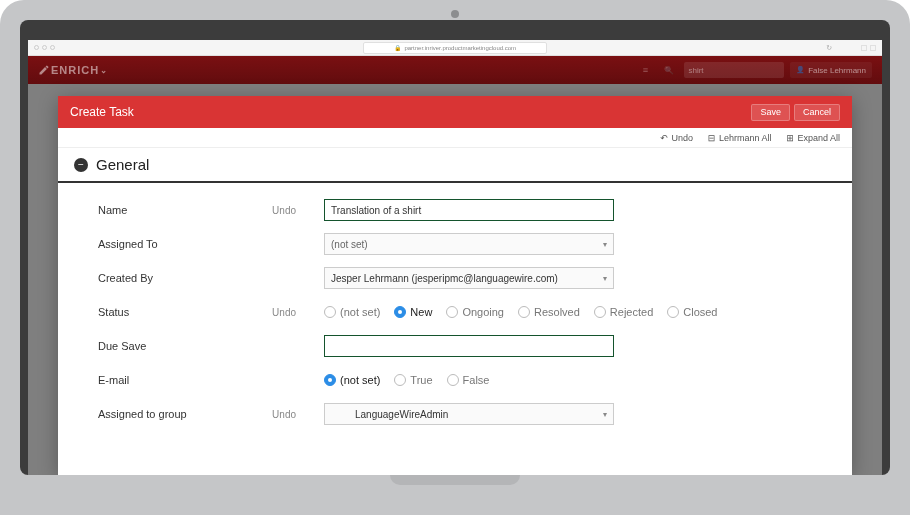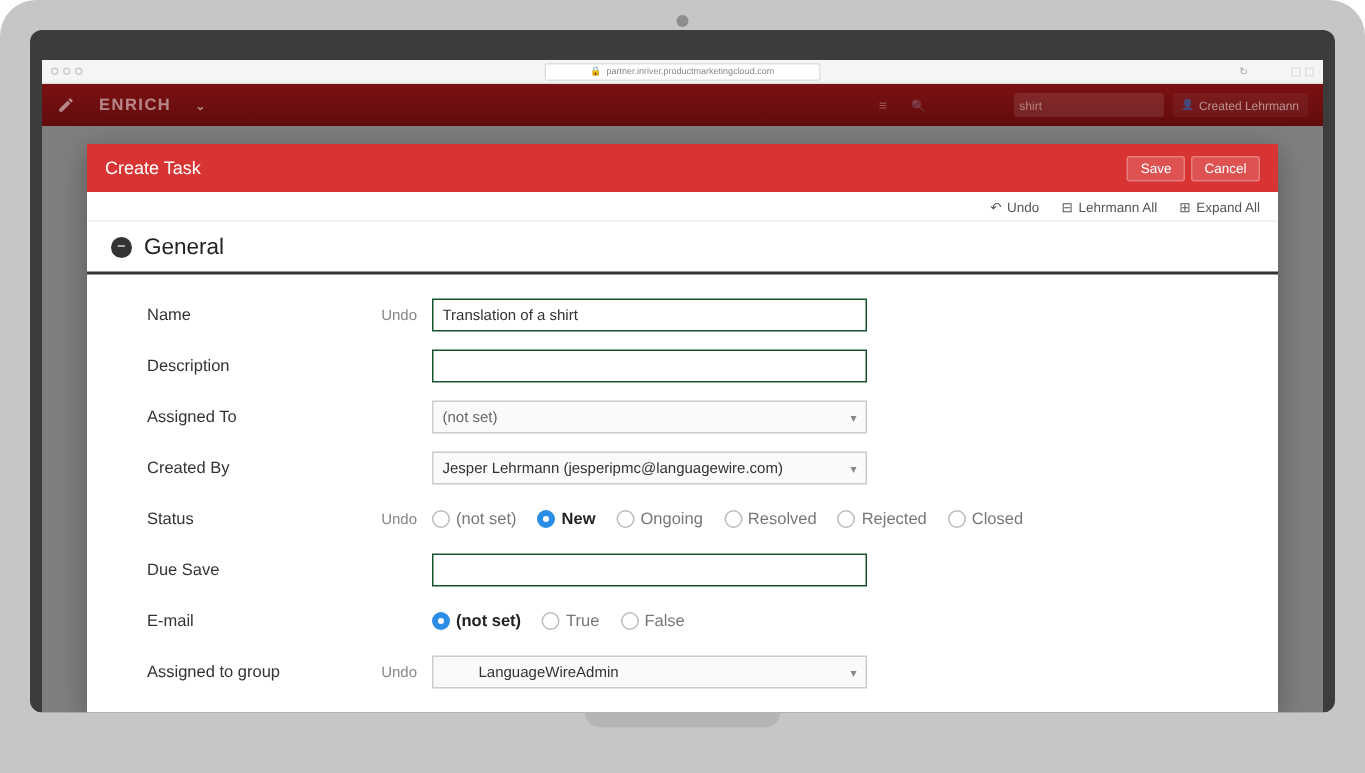--- a/index.html
+++ b/index.html
@@ -15,58 +15,58 @@
 .browser { position: absolute; top: 20px; left: 8px; right: 8px; bottom: 0; background: #fff; display: flex; flex-direction: column; }
 .browser-chrome { height: 16px; background: #f5f5f5; border-bottom: 1px solid #e0e0e0; display:flex; align-items:center; justify-content:center; position:relative; font-size:7px; color:#999; }
 .browser-chrome .dots-left { position:absolute; left:6px; display:flex; gap:3px; }
 .browser-chrome .dots-left span { width:5px; height:5px; border:1px solid #ccc; border-radius:50%; display:inline-block; }
 .browser-chrome .url { background:#fff; border:1px solid #e0e0e0; padding:0 30px; border-radius:2px; font-size:6px; color:#888; line-height:10px; display:flex; align-items:center; gap:3px; }
 .browser-chrome .reload { position:absolute; right:50px; font-size:7px; color:#aaa; }
 .browser-chrome .right-icons { position:absolute; right:6px; display:flex; gap:3px; }
 .browser-chrome .right-icons span { width:6px; height:6px; border:1px solid #ccc; display:inline-block; opacity:0.5; }
 
 .app-header { height: 28px; background: linear-gradient(#7a1012, #620c0e); display:flex; align-items:center; padding:0 10px; color: rgba(255,255,255,0.5); font-size:11px; gap:6px; }
-.app-header .brand { display:flex; align-items:center; gap:16px; font-weight:600; letter-spacing:1px; }
+.app-header .brand { display:flex; align-items:center; gap:1px; font-weight:600; letter-spacing:1px; }
 .app-header .brand svg { width:12px; height:12px; fill: rgba(255,255,255,0.5); }
 .app-header .spacer { flex:1; }
 .app-header .hbtn { width:18px; height:16px; display:flex; align-items:center; justify-content:center; font-size:9px; opacity:0.6; }
-.app-header .search-box { background: rgba(255,255,255,0.1); height:16px; width:100px; border-radius:2px; padding: 0 4px; font-size:8px; display:flex; align-items:center; color:rgba(255,255,255,0.4);margin-left:48px; }
+.app-header .search-box { background: rgba(255,255,255,0.1); height:16px; width:100px; border-radius:2px; padding: 0 4px; font-size:8px; display:flex; align-items:center; color:rgba(255,255,255,0.4); }
 .app-header .user { font-size:8px; padding:0 6px; height:16px; display:flex; align-items:center; gap:3px; background: rgba(255,255,255,0.05); border-radius:2px; }
 .app-body-dim { position:absolute; top:44px; left:0; right:0; bottom:0; background: rgba(0,0,0,0.5); }
 
 .modal { position:absolute; top: 56px; left: 30px; right: 30px; bottom: 0; background:#fff; border-radius: 2px 2px 0 0; display:flex; flex-direction:column; box-shadow: 0 4px 20px rgba(0,0,0,0.3); justify-content: center; }
 .modal-header { background: #d93434; height: 32px; display:flex; align-items:center; padding: 0 12px; color:#fff; }
 .modal-header .title { font-size: 12px; font-weight: 400; }
 .modal-header .actions { margin-left:auto; display:flex; gap:4px; }
 .modal-header .btn { background: rgba(255,255,255,0.15); border:1px solid rgba(255,255,255,0.25); color:#fff; font-size:9px; padding: 3px 8px; border-radius:2px; cursor:pointer; line-height:1; }
 
 .modal-toolbar { height: 20px; display:flex; align-items:center; justify-content:flex-end; padding: 0 12px; gap: 14px; font-size: 9px; color: #555; border-bottom: 1px solid #eee; }
 .modal-toolbar .titem { display:flex; align-items:center; gap:3px; cursor:pointer; }
 .modal-toolbar .titem .ic { width:9px; height:9px; display:inline-flex; align-items:center; justify-content:center; }
 
 .section-header { display:flex; align-items:center; gap:8px; padding: 8px 16px; border-bottom: 2px solid #333; }
 .section-header .collapse-ic { width:14px; height:14px; background:#333; border-radius:50%; color:#fff; display:flex; align-items:center; justify-content:center; font-size:10px; cursor:pointer; }
 .section-header .stitle { font-size: 15px; font-weight: 400; color:#222; }
 
 .form-body { padding: 10px 40px 0 40px; overflow:hidden; flex:1; }
-.form-row { display:flex; align-items:center; min-height: 34px; gap: 0; }
+.form-row { display:flex; align-items:center; min-height: 34px; gap: 18px; }
 .form-label { width: 150px; font-size: 11px; color: #333; }
 .form-undo { width: 40px; font-size: 10px; color: #888; text-align:right; padding-right: 10px; }
 .form-control { flex: 1; }
 .form-control input[type="text"] { width: 100%; max-width: 290px; height: 22px; border:1px solid #14532d; padding: 0 6px; font-size: 10px; color:#333; }
 .form-control select, .form-control .fake-select { width: 100%; max-width: 290px; height: 22px; border:1px solid #ccc; padding: 0 6px; font-size: 10px; color:#666; background:#fafafa; display:flex; align-items:center; justify-content:space-between; cursor:pointer; }
 .form-control .fake-select .caret { font-size:8px; color:#888; }
 .form-control .date-input { width: 90px; }
 
 .radio-group { display:flex; gap: 14px; font-size: 11px; color:#777; align-items:center; flex-wrap:wrap; }
 .radio-item { display:flex; align-items:center; gap:4px; cursor:pointer; }
 .radio-item .circ { width:12px; height:12px; border:1px solid #bbb; border-radius:50%; display:inline-flex; align-items:center; justify-content:center; }
 .radio-item.selected .circ { background:#2c8de6; border-color:#2c8de6; }
 .radio-item.selected .circ::after { content:""; width:4px; height:4px; background:#fff; border-radius:50%; }
-.radio-item.selected span.lbl { color:#222; font-weight:700; }
+.radio-item.selected span.lbl { color:#222; font-weight:400; }
 
 </style>
 </head>
 <body>
 
 <div class="laptop-frame">
   <div class="camera"></div>
   <div class="screen">
     <div class="browser">
       <div class="browser-chrome">
@@ -95,21 +95,21 @@
           <span style="font-size:8px;">⌄</span>
         </div>
         <div class="spacer"></div>
         <div class="hbtn">≡</div>
         <div class="hbtn" style="font-size:8px;">🔍</div>
         <div class="search-box">
             <span>shirt</span>
           </div>
         <div class="user">
           <span style="font-size:7px;">👤</span>
-          <span>Created Lehrmann</span>
+          <span>False Lehrmann</span>
         </div>
       </div>
 
       <div class="app-body-dim"></div>
 
       <div class="modal">
         <div class="modal-header">
           <div class="title">Create Task</div>
           <div class="actions">
             <button class="btn">Save</button>
@@ -138,25 +138,20 @@
         </div>
 
         <div class="form-body">
 
           <div class="form-row">
             <div class="form-label">Name</div>
             <div class="form-undo">Undo</div>
             <div class="form-control"><input type="text" value="Translation of a shirt" style=""></div>
           </div>
 
-          <div class="form-row">
-            <div class="form-label">Description</div>
-            <div class="form-undo"></div>
-            <div class="form-control"><input type="text" value="" style=""></div>
-          </div>
 
           <div class="form-row">
             <div class="form-label">Assigned To</div>
             <div class="form-undo"></div>
             <div class="form-control">
               <div class="fake-select">
                 <span>(not set)</span>
                 <span class="caret">▾</span>
               </div>
             </div>

